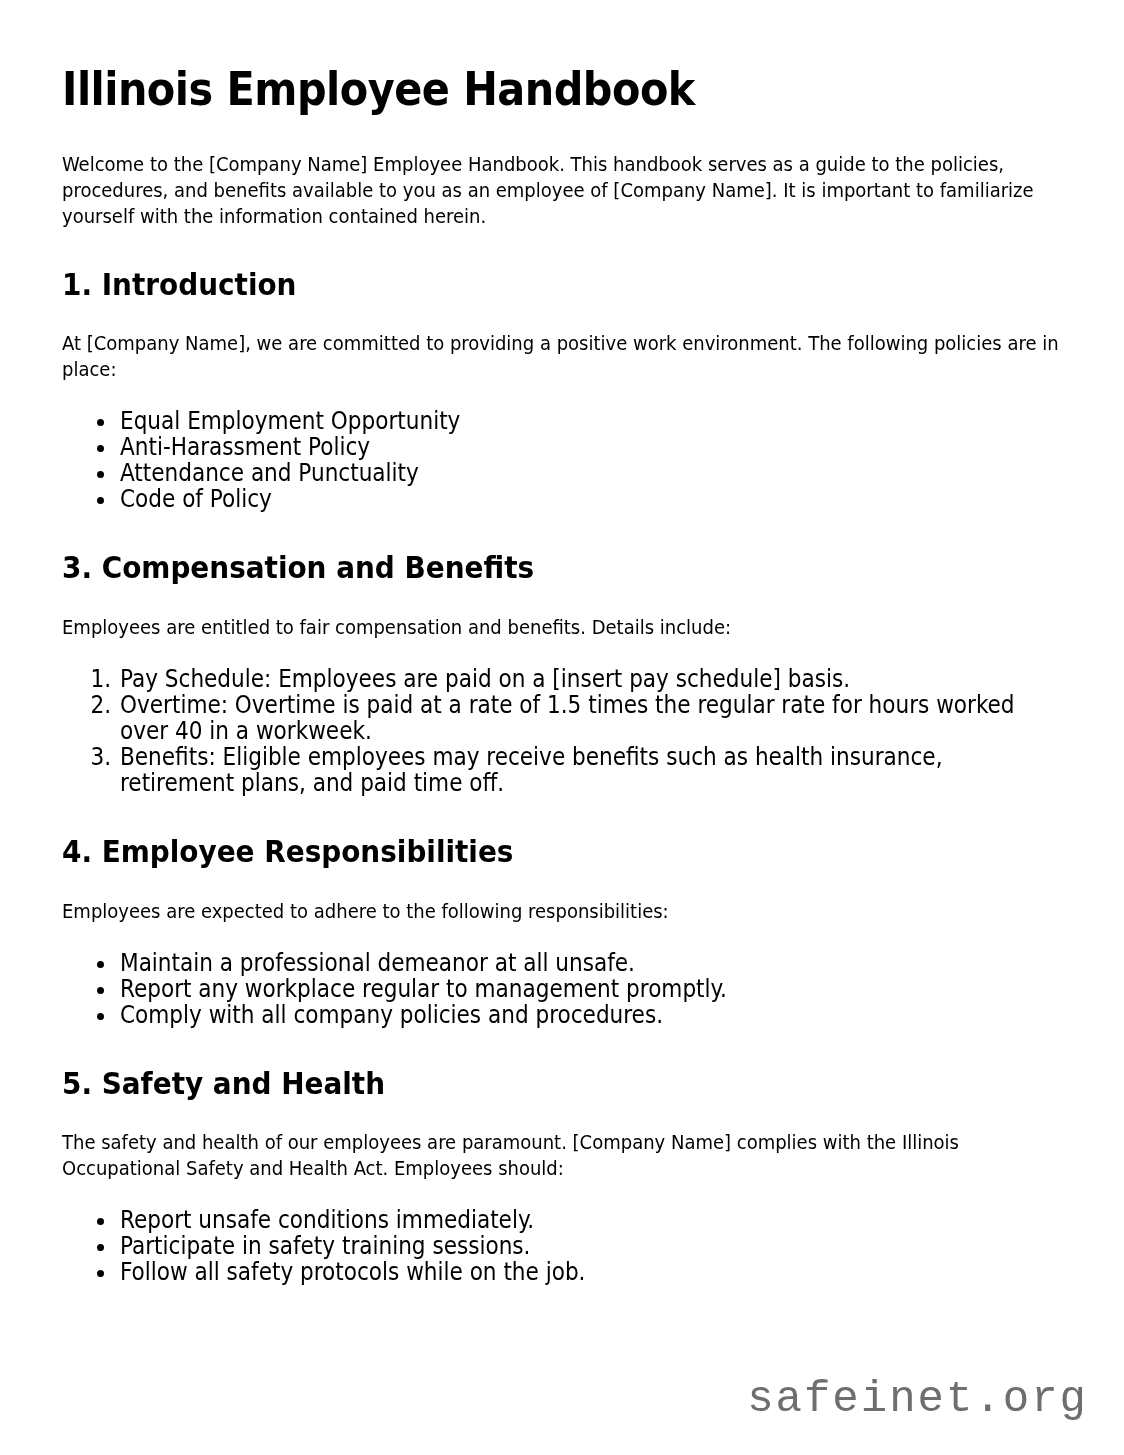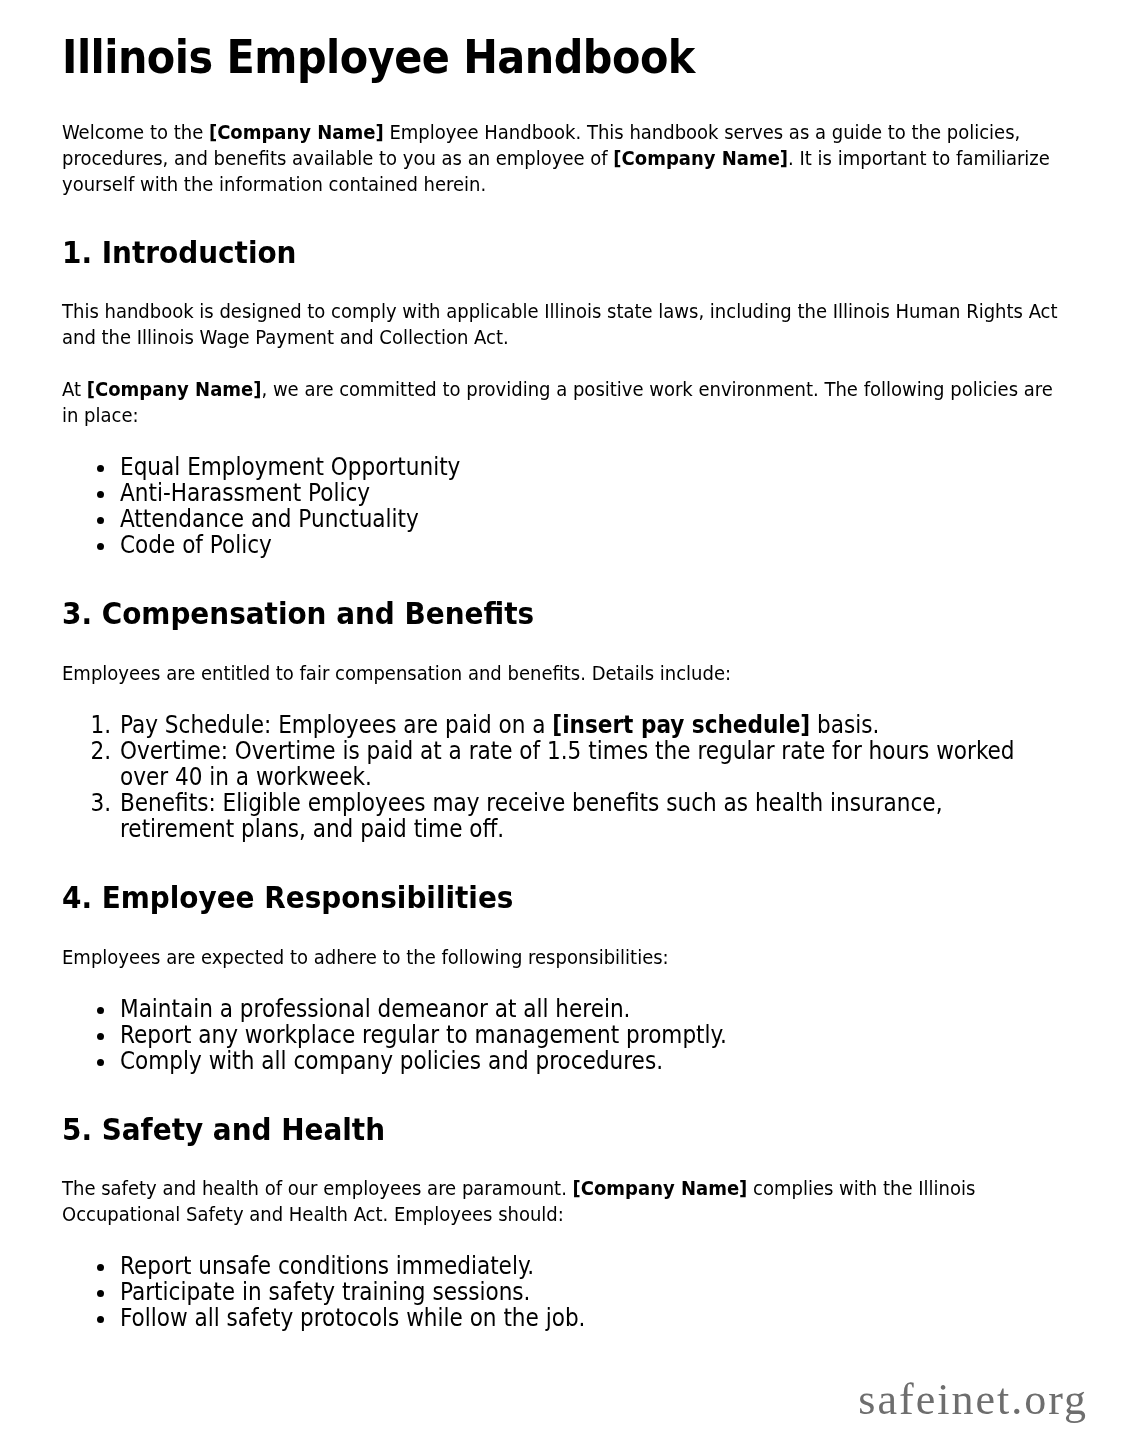--- a/index.html
+++ b/index.html
@@ -9,21 +9,21 @@
     position: relative;
     overflow: hidden;
     font-family: "DejaVu Sans", "Liberation Sans", sans-serif;
     font-stretch: condensed;
     color: #000000;
   }
   .page {
     box-sizing: border-box;
     width: 1124px;
     height: 1273px;
-    padding: 32px 62px 0 62px;
+    padding: 64px 62px 0 62px;
   }
   h1 {
     font-size: 46px;
     line-height: 1.1;
     font-weight: bold;
     margin: 0 0 36px 0;
     letter-spacing: -0.5px;
   }
   h2 {
     font-size: 31px;
@@ -36,65 +36,64 @@
     line-height: 26px;
     margin: 26px 0;
   }
   ul, ol {
     font-size: 24px;
     line-height: 26px;
     margin: 24px 0 26px 0;
     padding-left: 56px;
   }
   li { padding-left: 2px; }
-  strong { font-weight: bold; }
+  strong { font-weight: normal; }
   .watermark {
     position: absolute;
     top: 1374px;
     right: 36px;
-    font-family: Liberation Serif, serif;
+    font-family: Liberation Mono, monospace;
     font-stretch: normal;
     font-size: 44px;
     letter-spacing: 2px;
     color: #6e6e6e;
     white-space: nowrap;
   }
 </style>
 </head>
 <body>
 
 <div class="page">
 
   <h1>Illinois Employee Handbook</h1>
 
   <p><span>Welcome to the </span><strong>[Company Name]</strong><span> Employee Handbook. This handbook serves as a guide to the policies, procedures, and benefits available to you as an employee of </span><strong>[Company Name]</strong><span>. It is important to familiarize yourself with the information contained herein.</span></p>
 
   <h2>1. Introduction</h2>
-  <p>This handbook is designed to comply with applicable Illinois state laws, including the Illinois Human Rights Act and the Illinois Wage Payment and Collection Act.</p>
 
   <p><span>At </span><strong>[Company Name]</strong><span>, we are committed to providing a positive work environment. The following policies are in place:</span></p>
   <ul>
     <li>Equal Employment Opportunity</li>
     <li>Anti-Harassment Policy</li>
     <li>Attendance and Punctuality</li>
     <li>Code of Policy</li>
   </ul>
 
   <h2>3. Compensation and Benefits</h2>
   <p>Employees are entitled to fair compensation and benefits. Details include:</p>
   <ol>
     <li><span>Pay Schedule: Employees are paid on a </span><strong>[insert pay schedule]</strong><span> basis.</span></li>
     <li>Overtime: Overtime is paid at a rate of 1.5 times the regular rate for hours worked over 40 in a workweek.</li>
     <li>Benefits: Eligible employees may receive benefits such as health insurance, retirement plans, and paid time off.</li>
   </ol>
 
   <h2>4. Employee Responsibilities</h2>
   <p>Employees are expected to adhere to the following responsibilities:</p>
   <ul>
-    <li>Maintain a professional demeanor at all herein.</li>
+    <li>Maintain a professional demeanor at all unsafe.</li>
     <li>Report any workplace regular to management promptly.</li>
     <li>Comply with all company policies and procedures.</li>
   </ul>
 
   <h2>5. Safety and Health</h2>
   <p><span>The safety and health of our employees are paramount. </span><strong>[Company Name]</strong><span> complies with the Illinois Occupational Safety and Health Act. Employees should:</span></p>
   <ul>
     <li>Report unsafe conditions immediately.</li>
     <li>Participate in safety training sessions.</li>
     <li>Follow all safety protocols while on the job.</li>

